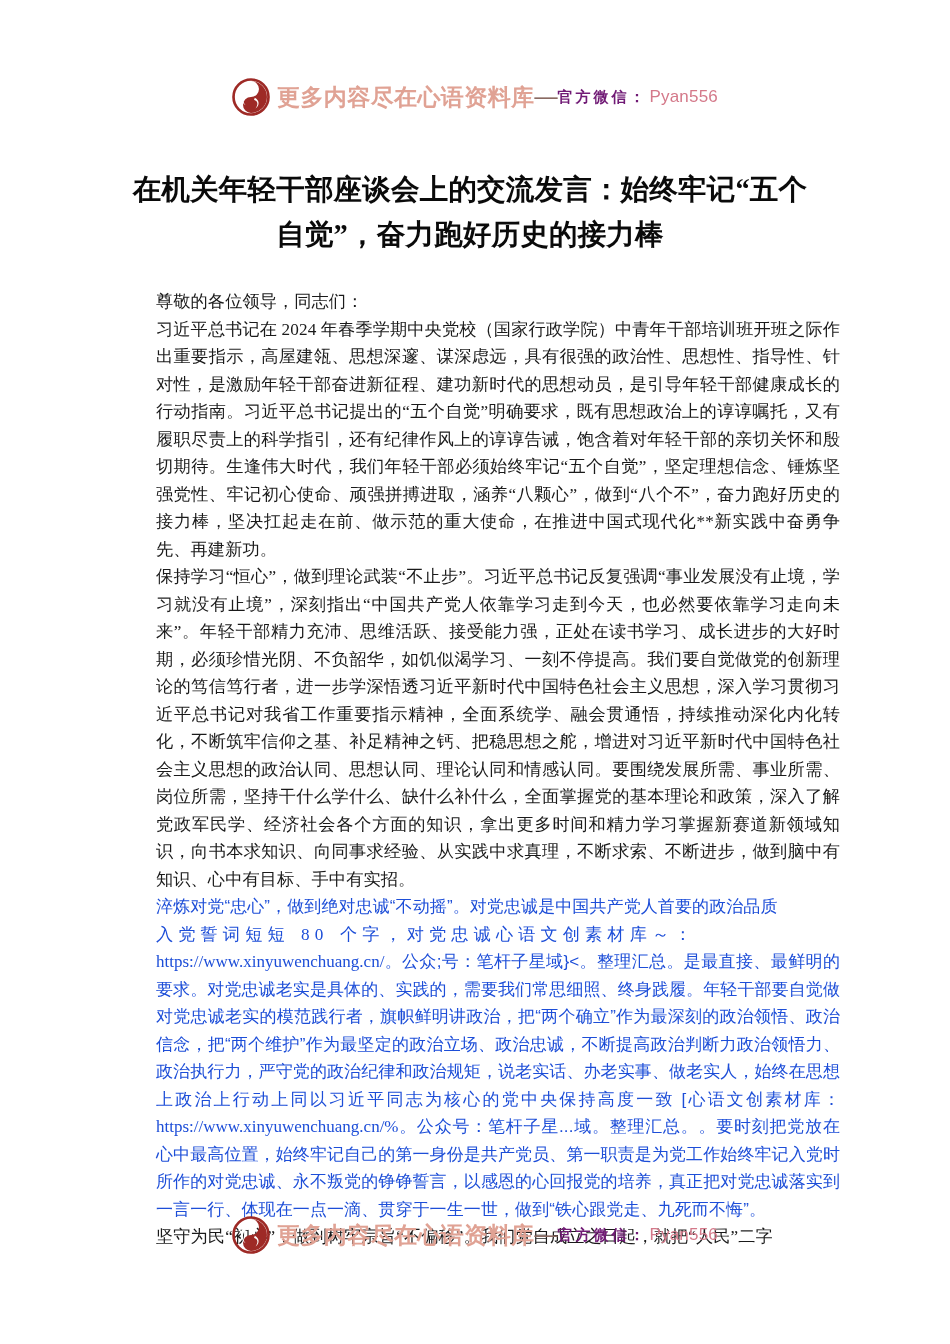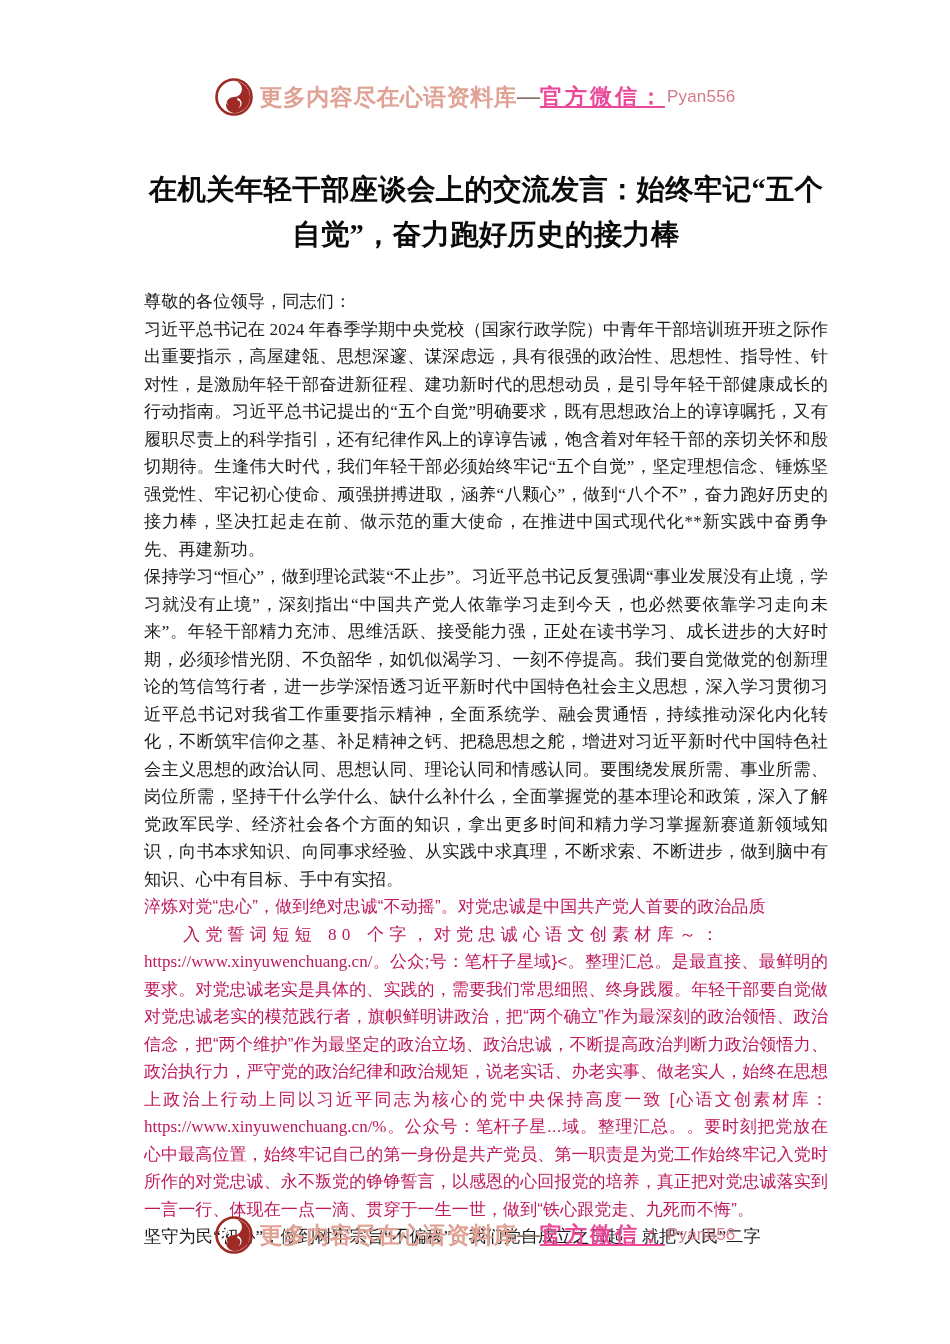--- a/index.html
+++ b/index.html
@@ -53,52 +53,51 @@
   }
   .wm-dash {
     font-family: "Liberation Serif", "DejaVu Serif", serif;
     font-weight: bold;
     font-size: 23px;
     color: #8a6a62;
   }
   .wm-sub {
     font-family: "Liberation Serif", "DejaVu Serif", serif;
     font-weight: bold;
-    font-size: 22px;
+    font-size: 15px;
     letter-spacing: 3px;
-    color: #ec4899;
-    text-decoration: underline;
+    color: #701a75;
   }
   .wm-id {
     font-family: "Liberation Sans", "DejaVu Sans", sans-serif;
     font-size: 17px;
     letter-spacing: 0.2px;
     color: #d4798a;
     margin-left: 2px;
   }
 
   
   .doc-title {
     position: absolute;
-    left: 148px;
+    left: 132px;
     top: 148px;
     width: 676px;
     text-align: center;
     font-family: "Liberation Serif", "DejaVu Serif", serif;
     font-weight: bold;
     font-size: 28.5px;
     line-height: 45px;
     letter-spacing: 0.2px;
     color: #0a0a0a;
   }
 
   
   .body-wrap {
     position: absolute;
-    left: 144px;
+    left: 156px;
     top: 288px;
     width: 684px;
   }
 
   p.para {
     margin: 0;
     font-size: 17.2px;
     line-height: 27.5px;
     text-align: justify;
     text-justify: inter-ideograph;
@@ -106,31 +105,30 @@
     color: #1a1a1a;
     text-indent: 0;
   }
   p.para.serif {
     font-family: "Liberation Serif", "DejaVu Serif", serif;
   }
   p.para.sans {
     font-family: "Liberation Sans", "DejaVu Sans", sans-serif;
     font-size: 17px;
     line-height: 27.5px;
-    color: #be185d;
+    color: #1d4ed8;
   }
   
   .stretch-line {
     display: block;
     font-family: "Liberation Serif", "DejaVu Serif", serif;
     font-size: 17.2px;
     line-height: 27.5px;
     letter-spacing: 5.1px;
     word-spacing: 2px;
-    margin-left: 39px;
   }
   .url-run {
     font-family: Liberation Serif, serif;
     letter-spacing: 0px;
   }
 </style>
 </head>
 <body>
 
 <div class="page">

